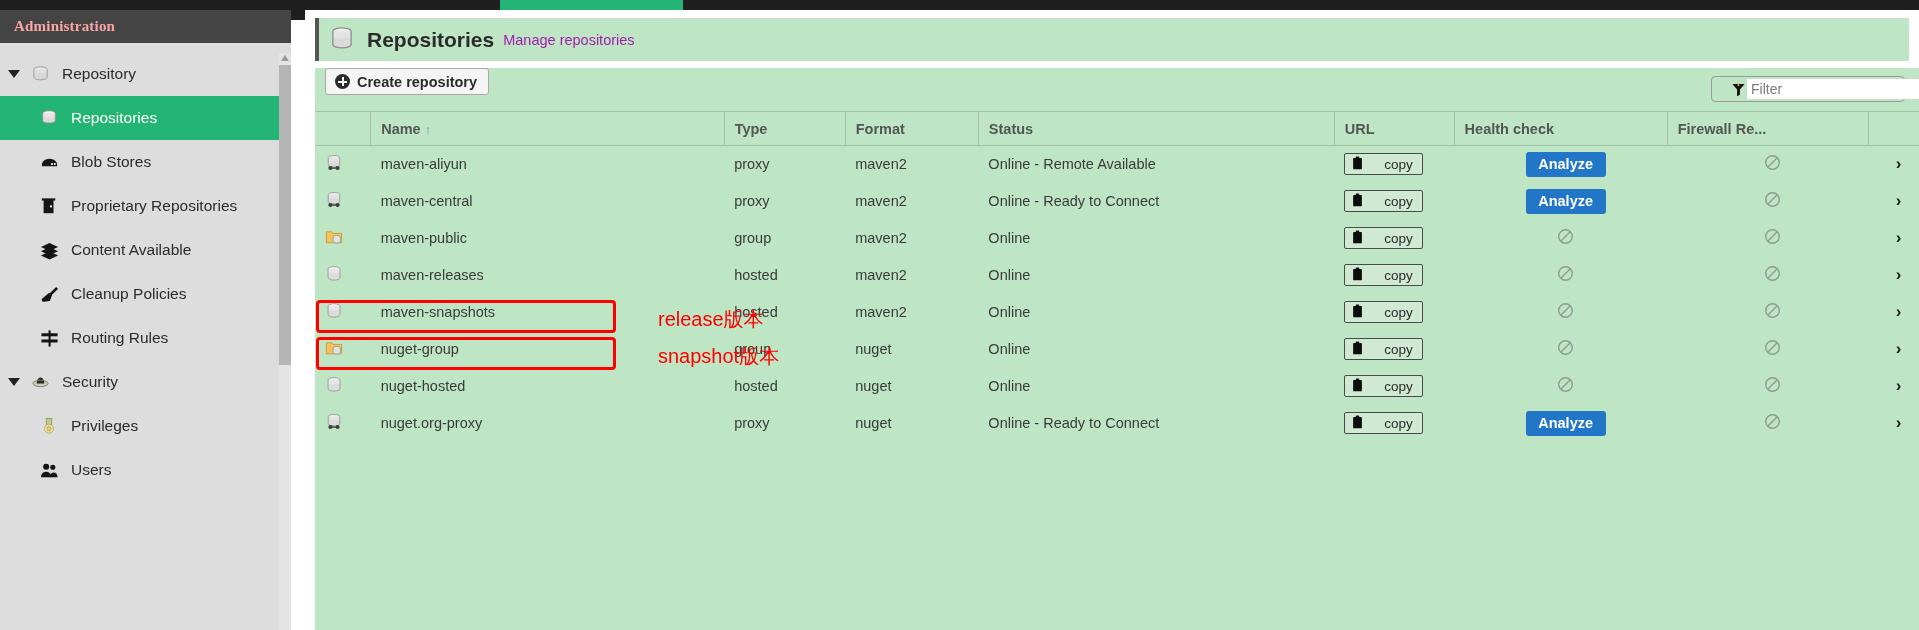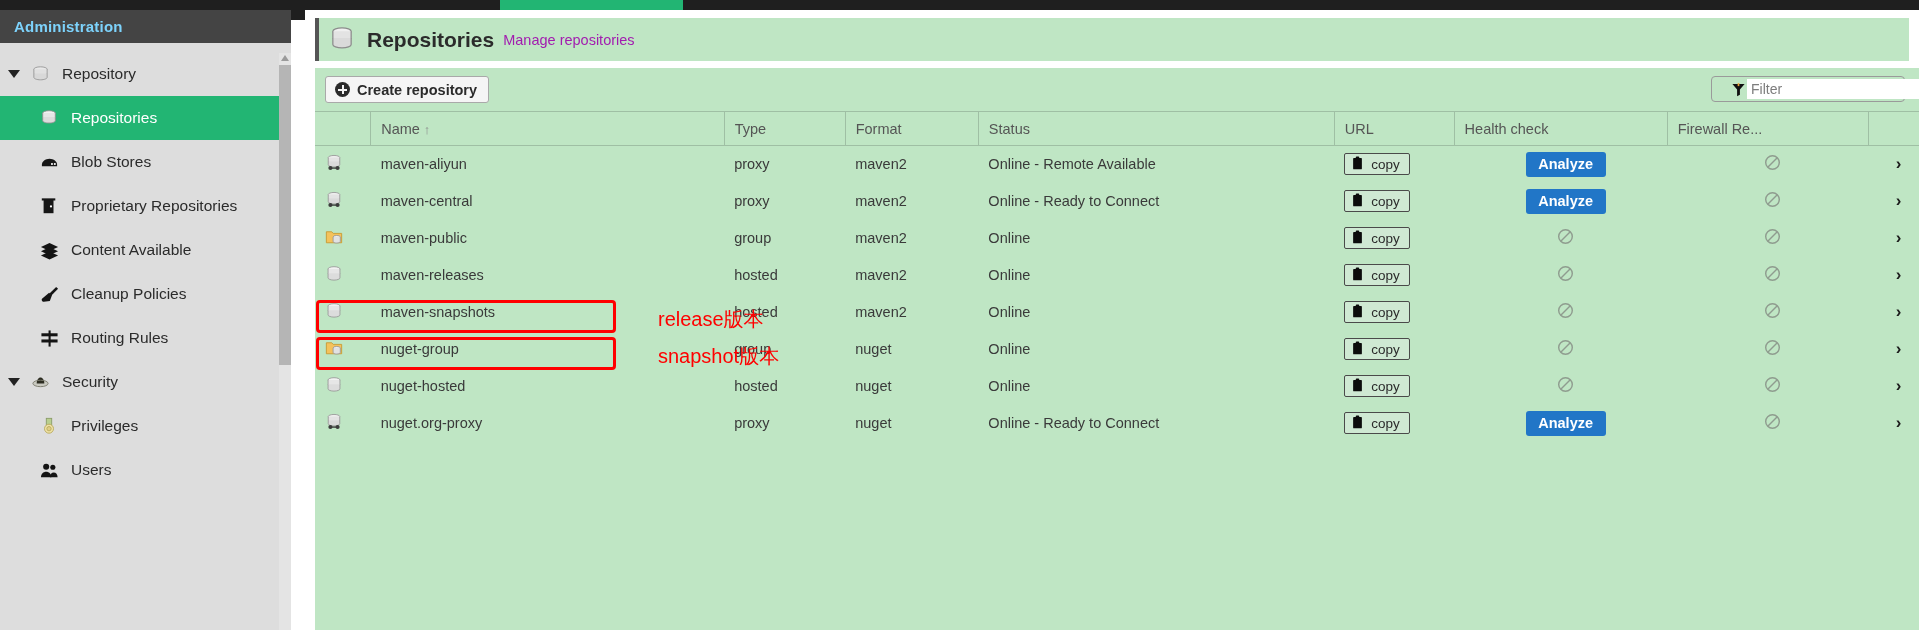--- a/index.html
+++ b/index.html
@@ -28,24 +28,25 @@
     border-right: 11px solid transparent;
     border-bottom: 10px solid #ffffff;
   }
 
   
   .sidebar {
     position: absolute; top: 10px; left: 0; width: 291px; height: 620px;
     background: #dddddd;
   }
   .sidebar-header {
-    height: 33px; background: #444444; color: #7dd3fc;
+    height: 33px; background: #444444; color: #fca5a5;
     font-size: 15px; font-weight: bold;
     display: flex; align-items: center; padding-left: 14px;
     letter-spacing: .2px;
+    font-family: Liberation Serif, serif;
   }
   .nav { padding-top: 9px; }
   .nav-group {
     display: flex; align-items: center; height: 44px;
     padding-left: 8px; color: #2b2b2b; font-size: 15.5px;
     cursor: pointer;
   }
   .caret {
     width: 0; height: 0; margin-right: 9px;
     border-left: 6px solid transparent;
@@ -100,21 +101,21 @@
     margin: 0 9px 0 0;
   }
   .panel-title .sub { font-size: 14.5px; color: #a21caf; }
 
   .content {
     position: absolute; top: 58px; left: 10px; right: 0; bottom: 0;
     background: #bfe6c4;
   }
   .toolbar {
     position: relative; height: 43px;
-    display: flex; align-items: center; padding: 0 10px;
+    display: flex; align-items: flex-start; padding: 0 10px;
   }
   .btn-create {
     display: inline-flex; align-items: center; gap: 7px;
     height: 27px; padding: 0 11px 0 9px;
     background: #f5f5f5; border: 1px solid #a9a9a9; border-radius: 3px;
     font-size: 14.5px; font-weight: bold; color: #2b2b2b;
     cursor: pointer;
   }
   .plus-ico {
     width: 15px; height: 15px; border-radius: 50%;
@@ -141,21 +142,21 @@
     padding: 0 4px; margin-left: 1px;
   }
   .filter-input::placeholder { color: #7d7d7d; }
 
   
   table.repos {
     width: 100%; border-collapse: collapse; table-layout: fixed;
     background: #bfe6c4;
   }
   table.repos thead th {
-    font-size: 14.5px; font-weight: normal; color: #555555;
+    font-size: 14.5px; font-weight: bold; color: #555555;
     text-align: left; height: 34px; padding: 0 0 0 10px;
     border-top: 1px solid #9fbfa4;
     border-bottom: 1px solid #9fbfa4;
     border-right: 1px solid #9fbfa4;
     white-space: nowrap;
   }
   table.repos thead th.first { border-right: 1px solid #9fbfa4; }
   table.repos thead th.nob { border-right: none; }
   .sort-arrow { color: #8a8a8a; margin-left: 4px; font-size: 13px; }
 
@@ -164,21 +165,21 @@
     padding: 0 0 0 10px; vertical-align: middle;
     white-space: nowrap;
   }
   td.c-icon { width: 46px; padding-left: 14px; }
   td.c-url  { padding-left: 14px; }
   td.c-health { text-align: center; padding-left: 0; }
   td.c-fw { text-align: center; padding-left: 0; }
   td.c-arrow { text-align: center; padding-left: 0; }
 
   .btn-copy {
-    display: inline-flex; align-items: center; gap: 7px;
+    display: inline-flex; align-items: center; gap: 20px;
     height: 22px; padding: 0 9px 0 6px;
     background: #cfe9d3; border: 1px solid #4a4a4a; border-radius: 2px;
     font-size: 13.5px; color: #2b2b2b; cursor: pointer;
   }
   .btn-analyze {
     display: inline-block; min-width: 80px; text-align: center;
     height: 25px; line-height: 24px; padding: 0 12px;
     background: #2176c7; color: #ffffff; border-radius: 3px;
     font-size: 14.5px; font-weight: bold; cursor: pointer;
   }

